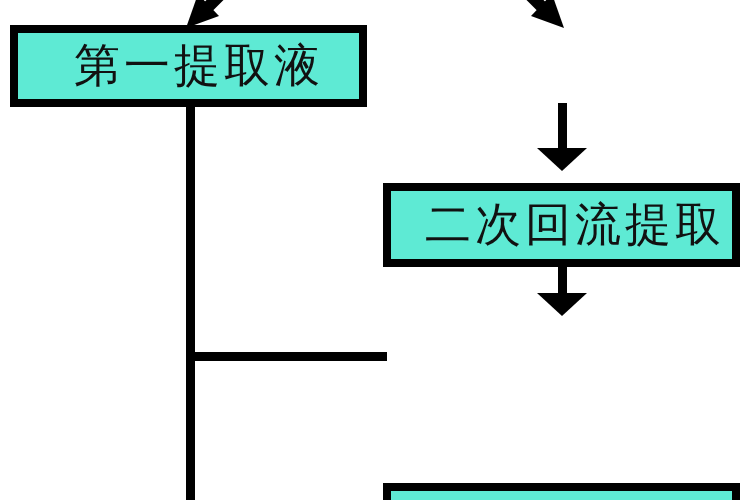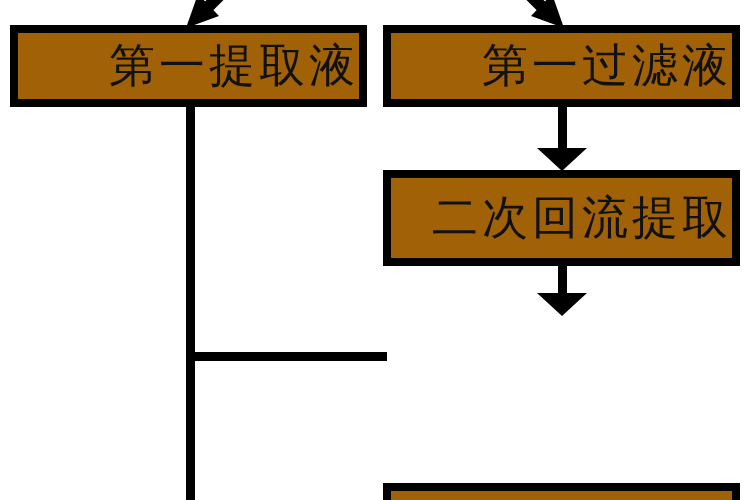--- a/index.html
+++ b/index.html
@@ -11,33 +11,33 @@
     position: relative;
     width: 750px;
     height: 500px;
     background: #ffffff;
     overflow: hidden;
   }
   .flow-box {
     position: absolute;
     box-sizing: border-box;
     border: 8px solid #000000;
-    background: #a16207;
+    background: #5eead4;
     display: flex;
     align-items: center;
-    justify-content: flex-end;
+    justify-content: flex-start;
     font-family: "Liberation Serif", "DejaVu Serif", serif;
     font-size: 46px;
     letter-spacing: 4px;
     color: #111111;
     white-space: nowrap;
   }
   #box-first-extract   { left: 10px;  top: 25px;  width: 357px; height: 82px; padding-left: 56px; }
   #box-first-filtrate  { left: 383px; top: 25px;  width: 357px; height: 82px; }
-  #box-second-reflux   { left: 383px; top: 170px; width: 357px; height: 96px; }
+  #box-second-reflux   { left: 383px; top: 183px; width: 357px; height: 84px; padding-left: 34px; }
   #box-second-extract  { left: 383px; top: 315px; width: 357px; height: 85px; }
   #box-bottom-partial  { left: 383px; top: 483px; width: 357px; height: 70px; }
 
   .line {
     position: absolute;
     background: #000000;
   }
   #trunk-line   { left: 186px; top: 103px; width: 9px;   height: 397px; }
   #branch-line  { left: 186px; top: 352px; width: 201px; height: 9px;  }
   #shaft-1      { left: 558px; top: 103px; width: 9px;   height: 47px; }
@@ -85,23 +85,20 @@
   <div class="line" id="shaft-1"></div>
   <div class="arrow-head-down" id="head-1"></div>
 
   <div class="line" id="shaft-2"></div>
   <div class="arrow-head-down" id="head-2"></div>
 
   <div class="flow-box" id="box-first-extract">
     <span>第一提取液</span>
   </div>
 
-  <div class="flow-box" id="box-first-filtrate">
-    <span>第一过滤液</span>
-  </div>
 
   <div class="flow-box" id="box-second-reflux">
     <span>二次回流提取</span>
   </div>
 
 
   <div class="flow-box" id="box-bottom-partial">
     <span></span>
   </div>
 

